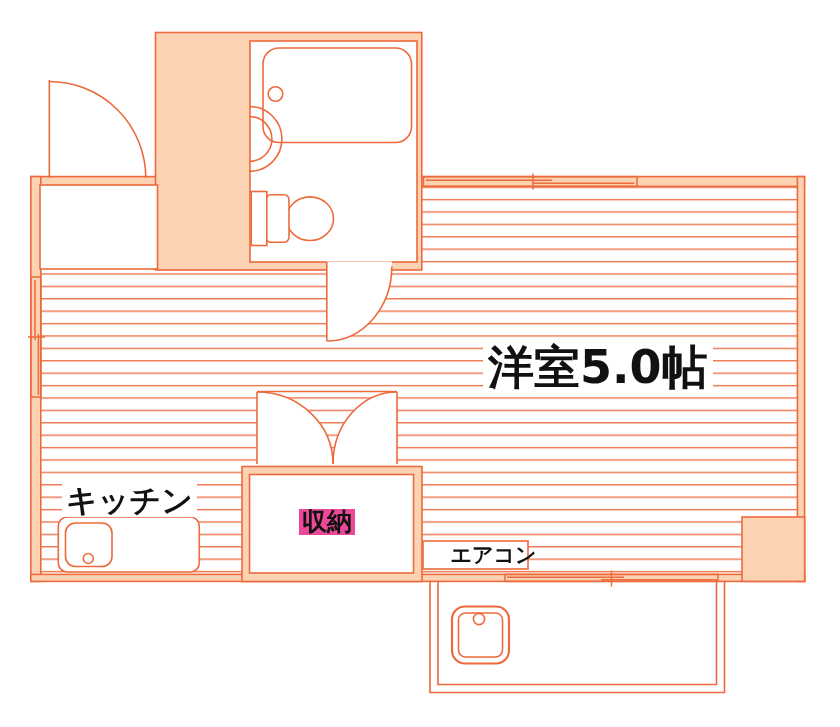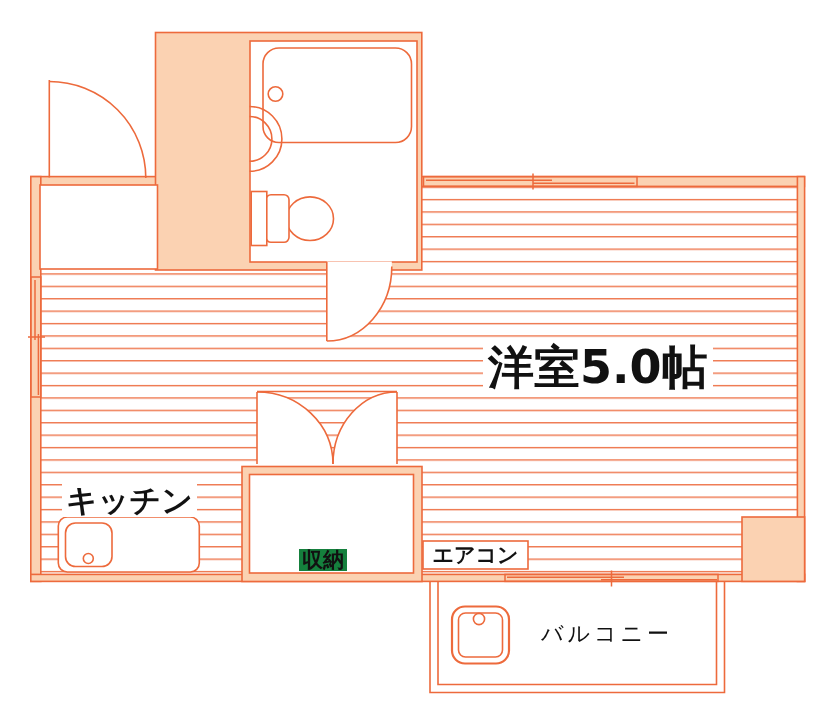--- a/index.html
+++ b/index.html
@@ -38,27 +38,27 @@
     font-size:46px;font-weight:600;
     background:#fff;padding:1px 5px;
   }
   .lbl-kitchen{
     left:62px;top:484px;
     font-size:31px;font-weight:600;
     background:#fff;padding:0 4px;
   }
   .lbl-storage{
     left:299px;top:509px;
-    font-size:21px;font-weight:600;
-    background:#15803d;padding:0 3px;margin-top:40px;
+    font-size:25px;font-weight:600;
+    background:#ec4899;padding:0 3px;
   }
   .lbl-aircon{
     left:423px;top:541px;width:105px;height:28px;
     display:flex;align-items:center;justify-content:center;
-    font-size:21px;font-weight:600;
+    font-size:21px;font-weight:600;padding-left:18px;
   }
   .lbl-balcony{
     left:541px;top:622px;
     font-size:22px;font-weight:500;
     letter-spacing:4px;
   }
 </style>
 </head>
 <body>
 
@@ -178,15 +178,14 @@
       <rect class="whk" x="452" y="606.5" width="57" height="57" rx="13"></rect>
       <rect class="wh" x="458.5" y="613" width="44" height="44" rx="7"></rect>
       <circle class="wh" cx="479" cy="619" r="5.6"></circle>
     </g>
   </svg>
 
   <div class="lbl lbl-main">洋室5.0帖</div>
   <div class="lbl lbl-kitchen">キッチン</div>
   <div class="lbl lbl-storage">収納</div>
   <div class="lbl lbl-aircon">エアコン</div>
-  <div class="lbl lbl-balcony">バルコニー</div>
 
 </div>
 
 </body></html>

